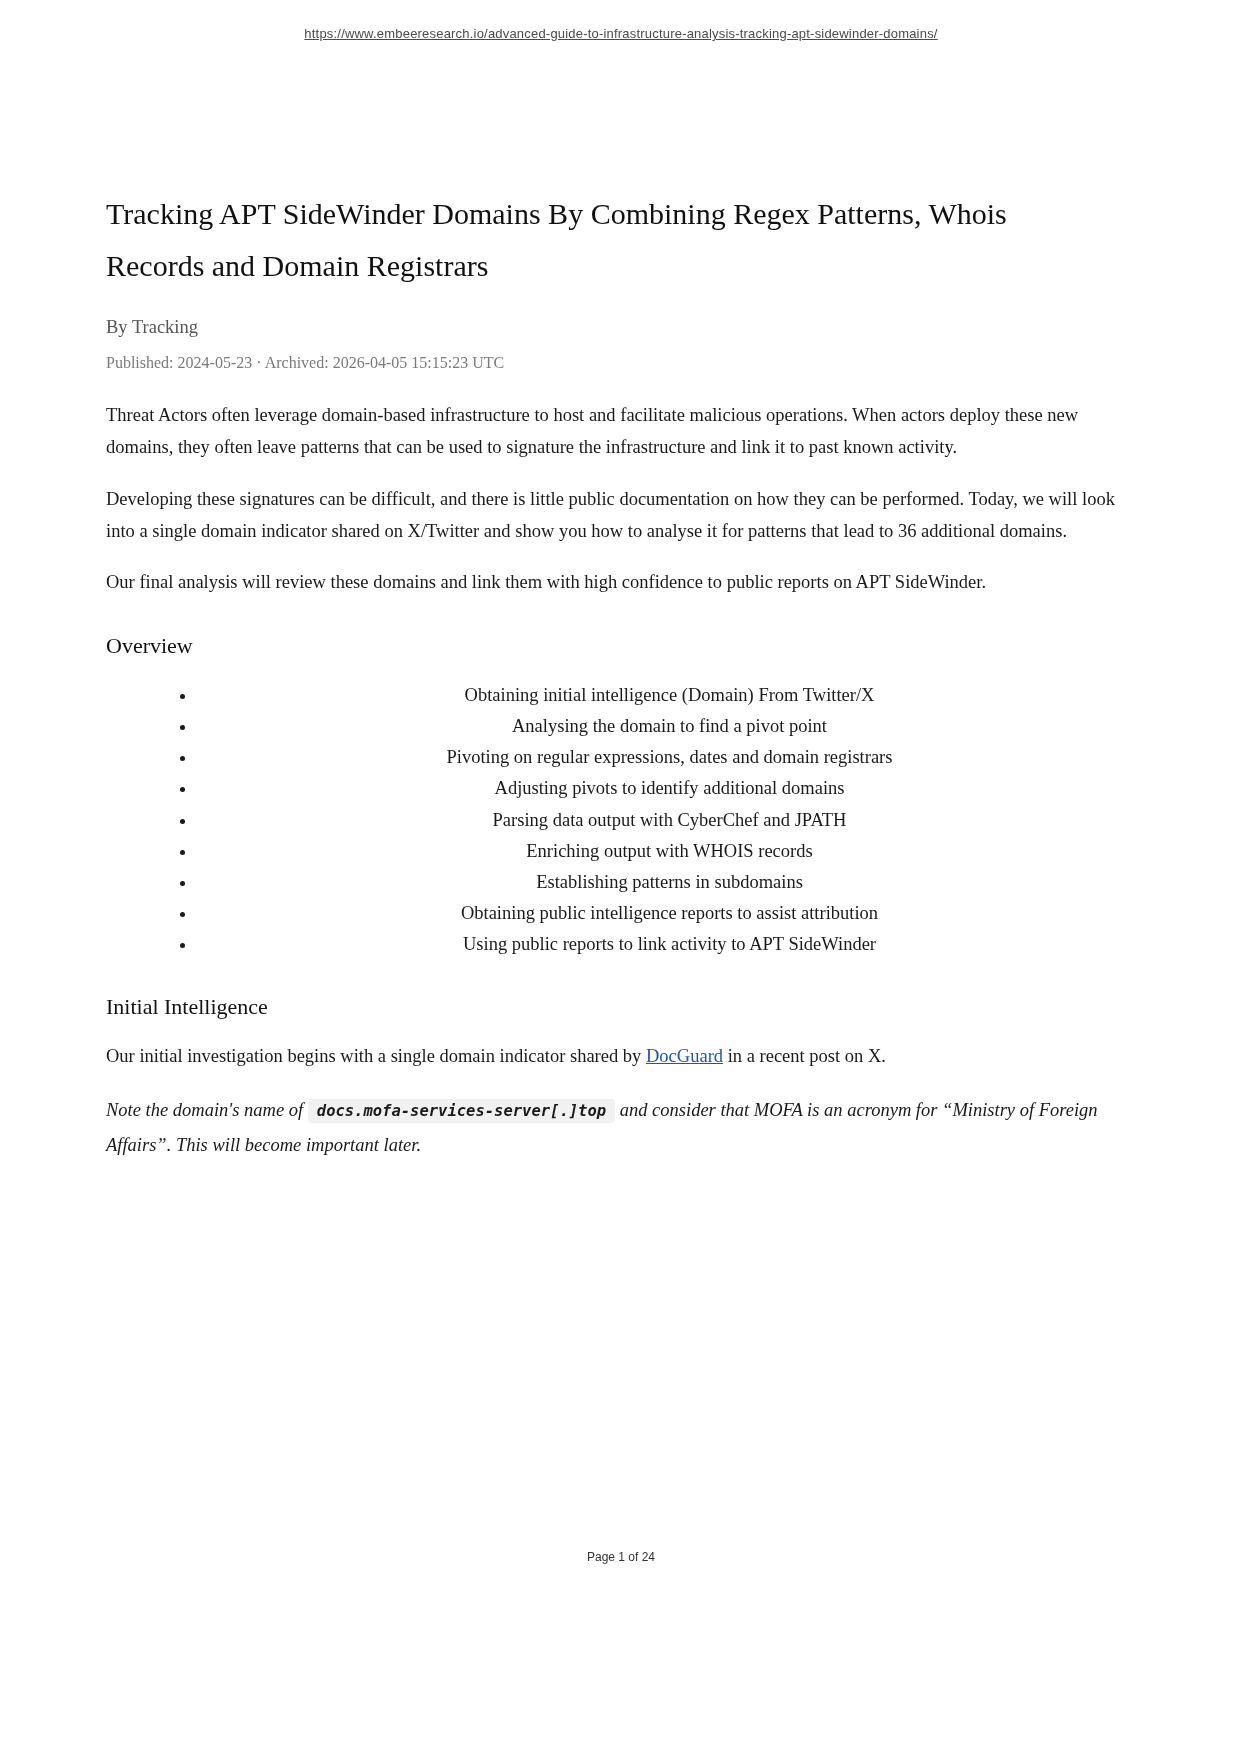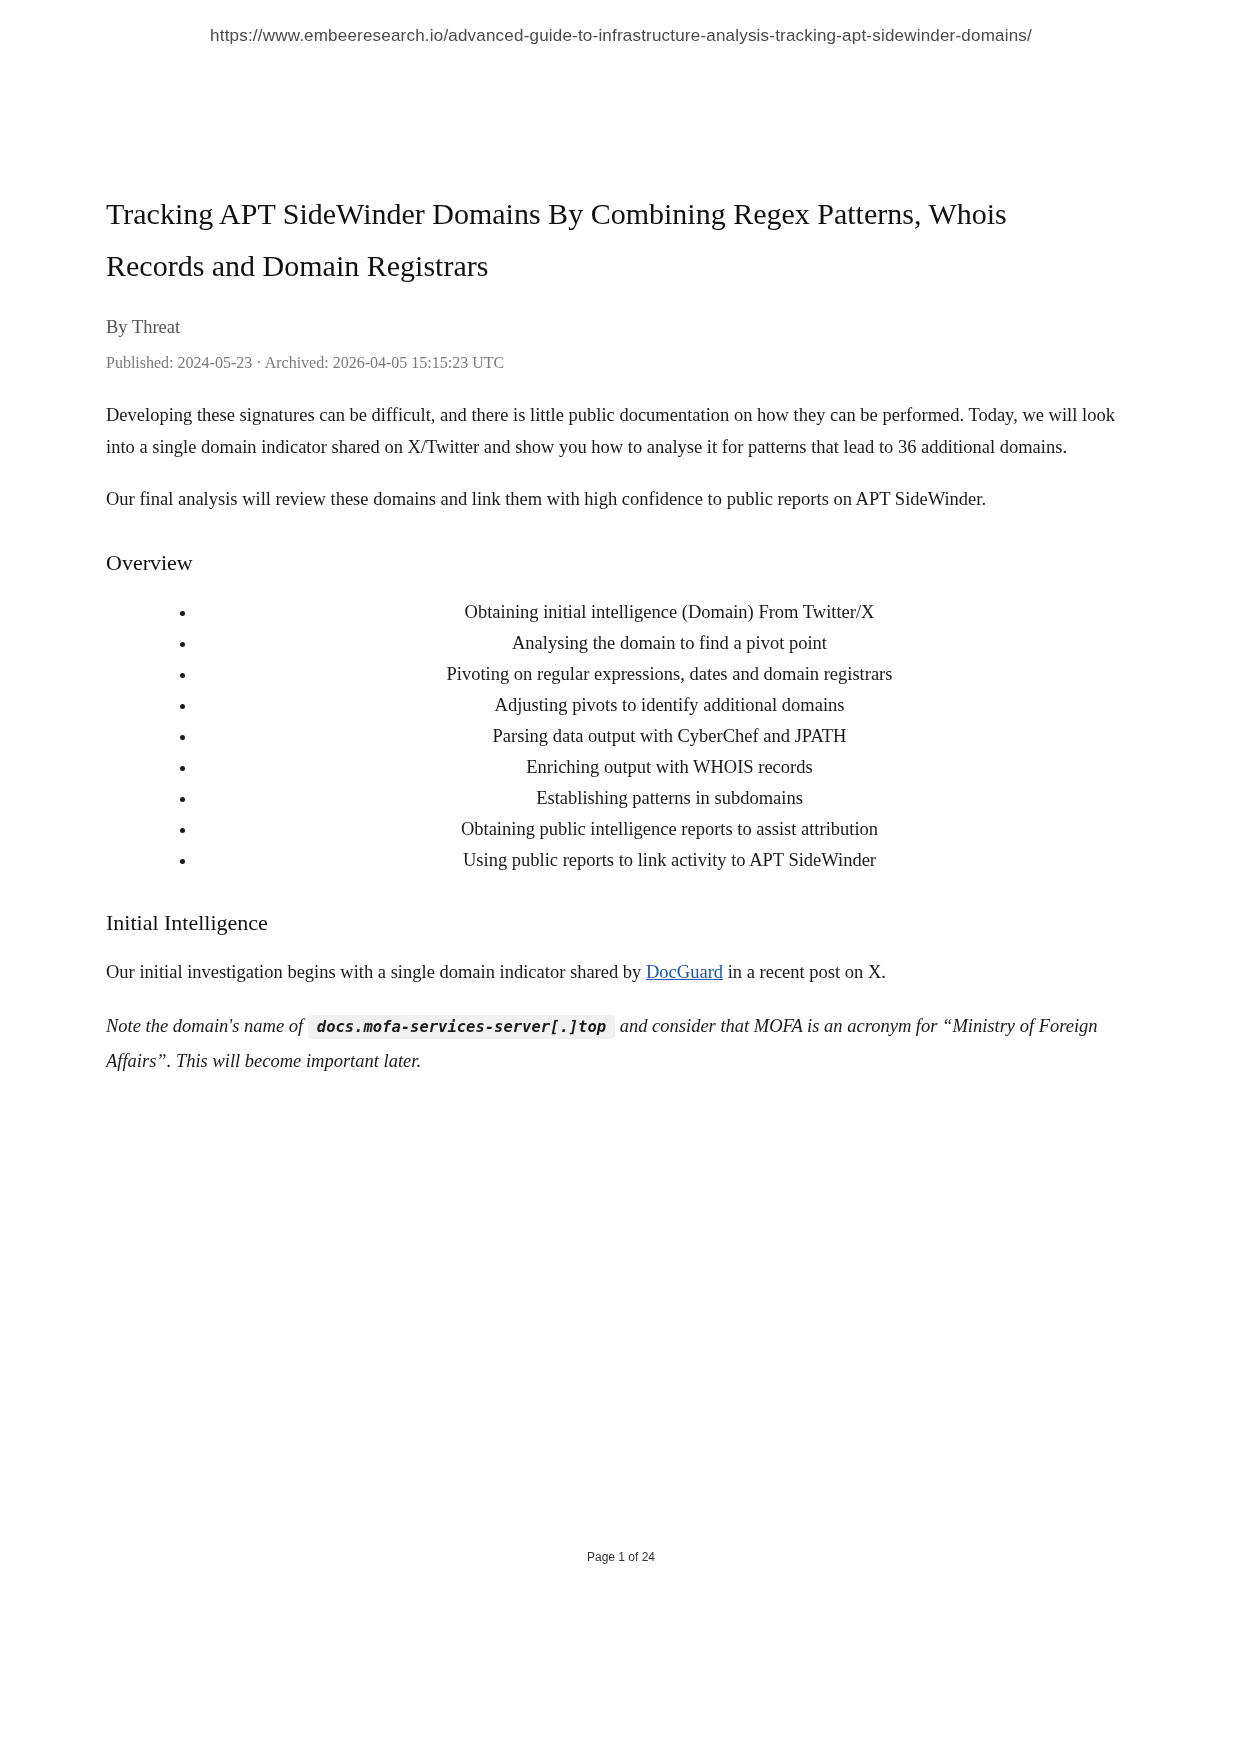--- a/index.html
+++ b/index.html
@@ -12,23 +12,24 @@
     color: #1a1a1a;
     overflow: hidden;
   }
   .header-url {
     position: absolute;
     top: 26px;
     left: 0;
     width: 100%;
     text-align: center;
     font-family: "Liberation Sans", sans-serif;
-    font-size: 17px;
+    font-size: 13px;
     letter-spacing: 0.2px;
     color: #4a4a4a;
+    text-decoration: underline;
   }
   .content {
     position: absolute;
     top: 188px;
     left: 106px;
     width: 1032px;
   }
   h1.title {
     font-size: 30px;
     line-height: 1.72;
@@ -108,24 +109,25 @@
 </style>
 </head>
 <body>
 
 <div class="header-url">https://www.embeeresearch.io/advanced-guide-to-infrastructure-analysis-tracking-apt-sidewinder-domains/</div>
 
 <div class="content">
 
   <h1 class="title">Tracking APT SideWinder Domains By Combining Regex Patterns, Whois Records and Domain Registrars</h1>
 
-  <div class="byline">By Threat</div>
+  <div class="byline">By Tracking</div>
 
   <div class="meta">Published: 2024-05-23 · Archived: 2026-04-05 15:15:23 UTC</div>
 
+  <p class="body-text">Threat Actors often leverage domain-based infrastructure to host and facilitate malicious operations. When actors deploy these new domains, they often leave patterns that can be used to signature the infrastructure and link it to past known activity.</p>
 
   <p class="body-text">Developing these signatures can be difficult, and there is little public documentation on how they can be performed. Today, we will look into a single domain indicator shared on X/Twitter and show you how to analyse it for patterns that lead to 36 additional domains.</p>
 
   <p class="body-text">Our final analysis will review these domains and link them with high confidence to public reports on APT SideWinder.</p>
 
   <h2 class="section-heading">Overview</h2>
 
 
   <ul class="overview-list">
     <li>Obtaining initial intelligence (Domain) From Twitter/X</li>

